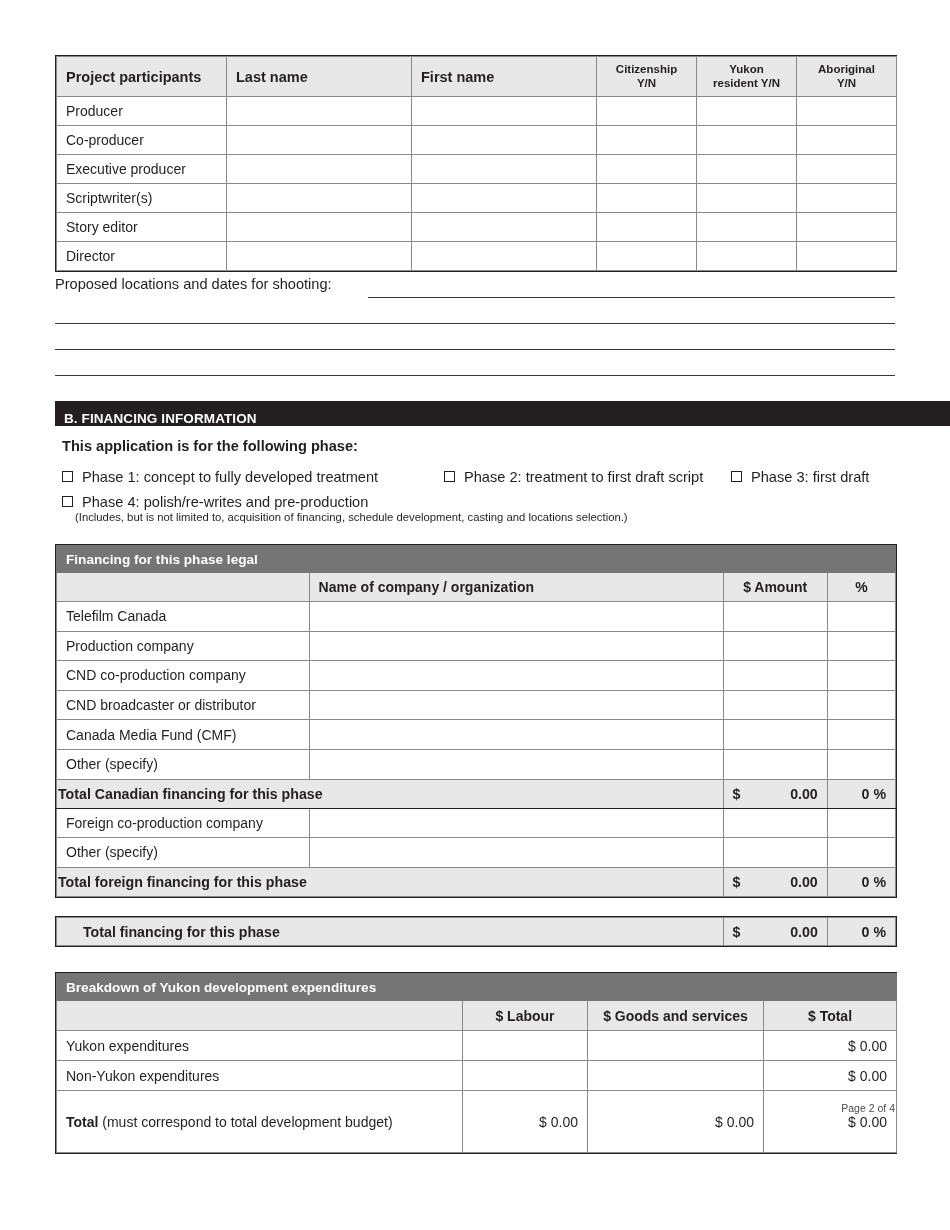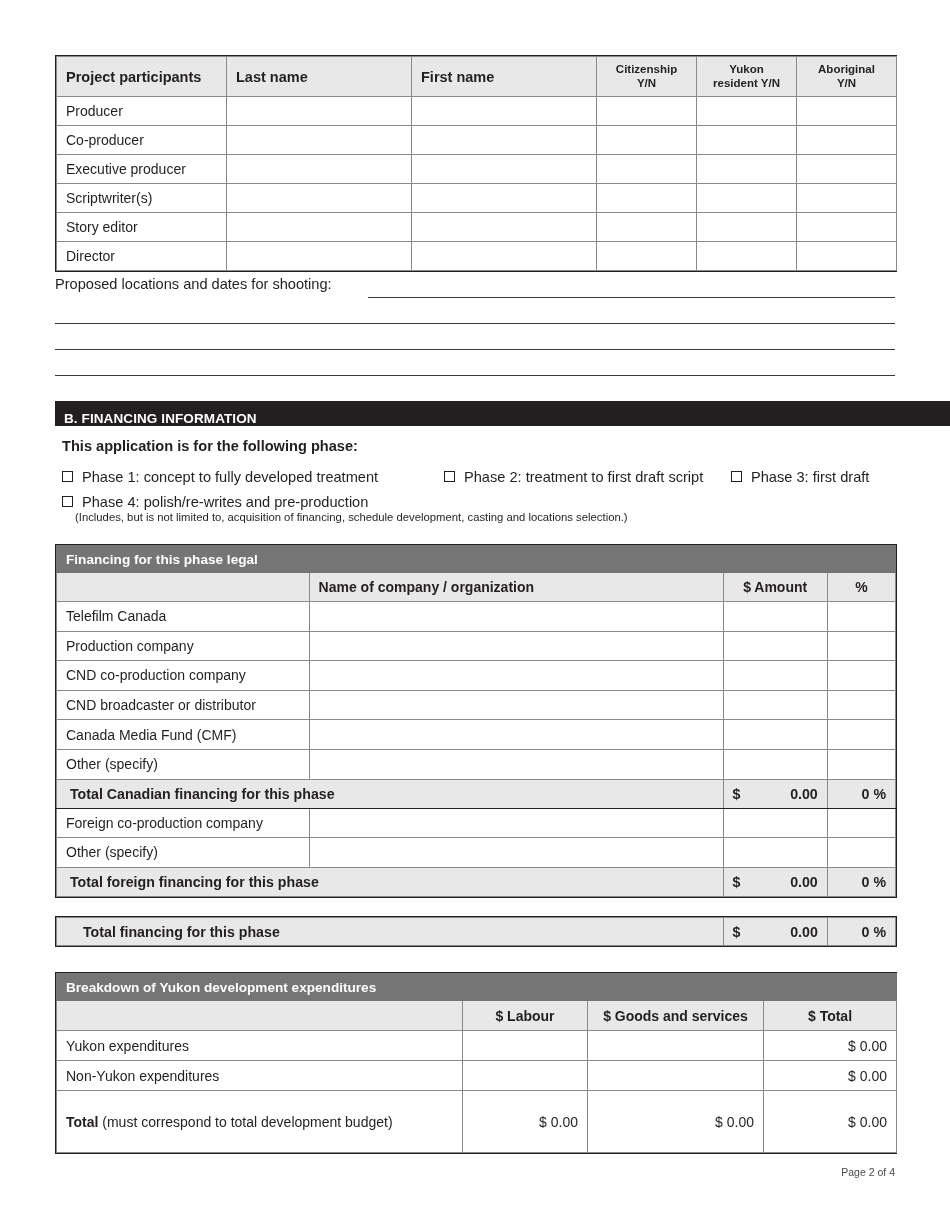--- a/index.html
+++ b/index.html
@@ -161,21 +161,21 @@
     height: 28.6px;
     font-size: 14px;
     padding: 0 9px;
     background: #ffffff;
   }
   .total-row td {
     background: #e8e8e8;
     height: 28px;
     font-size: 14.2px;
     font-weight: bold;
-    padding: 0 13px;
+    padding: 0 1px;
   }
   .total-row.thick-bottom td { border-bottom: 1.8px solid #231f20; }
   .money {
     position: relative;
     padding: 0 9px !important;
     text-align: right;
   }
   .money .sym { position: absolute; left: 9px; }
   .pct { text-align: right; padding: 0 9px !important; }
 
@@ -222,21 +222,21 @@
     background: #ffffff;
     border-top: 1.4px solid #231f20;
   }
   .bd-total td.num { text-align: right; }
   .bd-total b { font-weight: bold; }
 
   
   .footer {
     position: absolute;
     right: 55px;
-    top: 1166px;
+    top: 1102px;
     font-size: 10.5px;
     color: #4a4a4a;
   }
 </style>
 </head>
 <body>
 
 <div id="page">
 
   <div class="participants">

